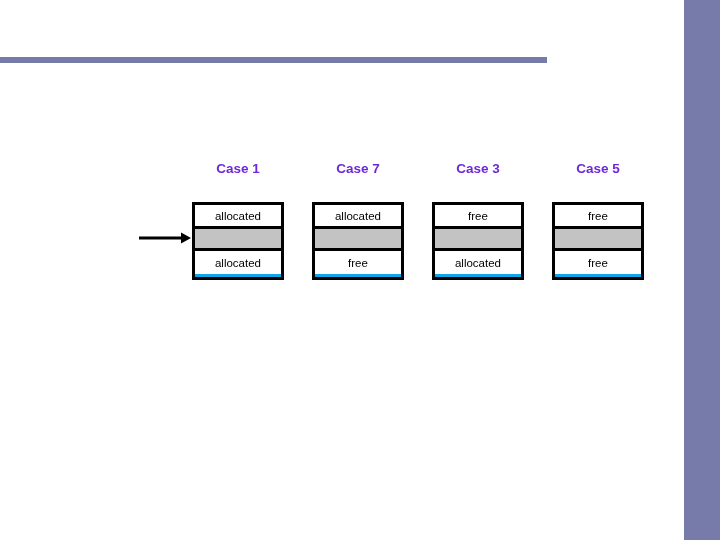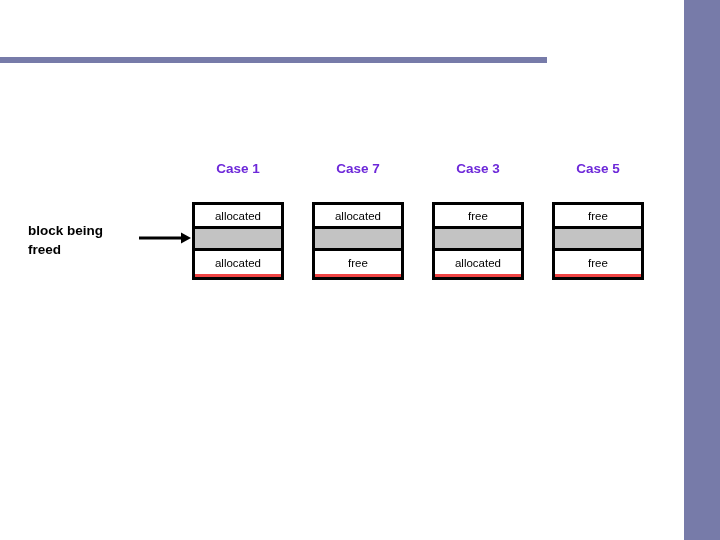--- a/index.html
+++ b/index.html
@@ -65,21 +65,21 @@
   }
 
   
   .case-box {
     position: absolute;
     top: 202px;
     width: 92px;
     height: 78px;
     border: 3px solid #000000;
     box-sizing: border-box;
-    background: #ef4444;
+    background: #0ea5e9;
   }
   .cell {
     position: relative;
     box-sizing: border-box;
     height: 24px;
     display: flex;
     align-items: center;
     justify-content: center;
     font-size: 11.5px;
     color: #000000;
@@ -149,23 +149,19 @@
     <div class="cell middle"></div>
     <div class="cell bottom">allocated</div>
   </div>
 
   <div class="case-box" style="left:552px;">
     <div class="cell top">free</div>
     <div class="cell middle"></div>
     <div class="cell bottom">free</div>
   </div>
 
-  <div id="freed-label">
-    <span>block being</span><br>
-    <span>freed</span>
-  </div>
 
   <svg id="freed-arrow" viewBox="0 0 52 14">
     <line x1="0" y1="7" x2="44" y2="7" stroke="#000000" stroke-width="3"></line>
     <polygon points="42,1.5 52,7 42,12.5" fill="#000000"></polygon>
   </svg>
 
 </div>
 
 </body></html>

